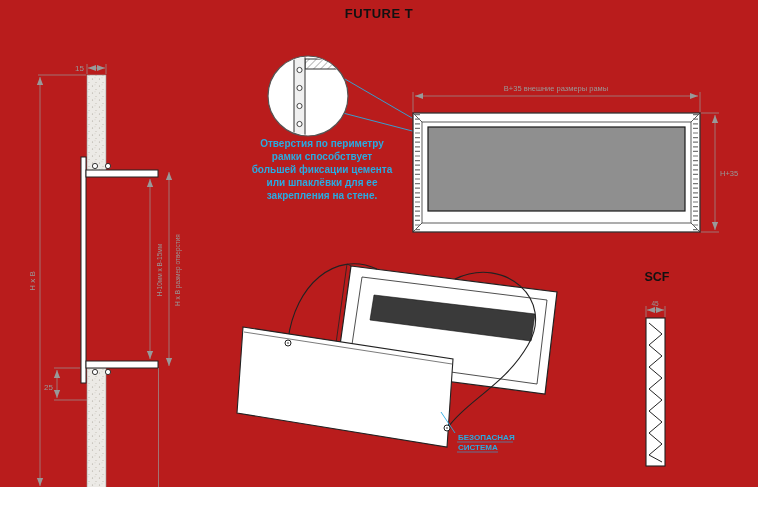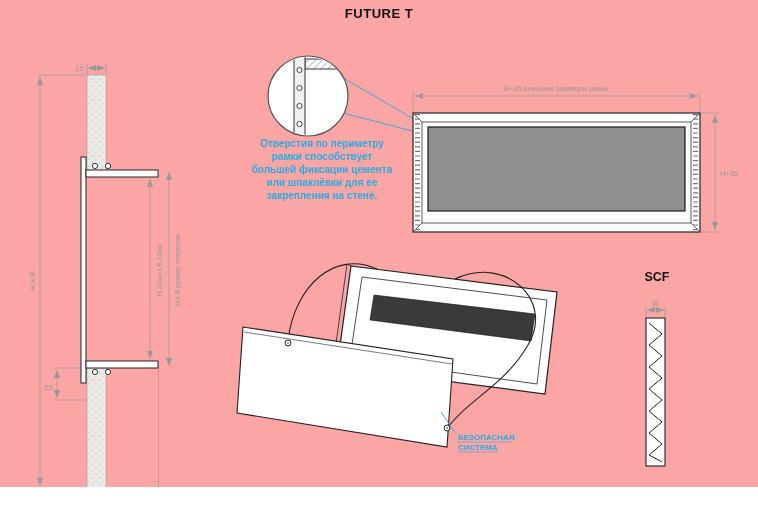--- a/index.html
+++ b/index.html
@@ -1,19 +1,19 @@
 <!DOCTYPE html>
 <html><head>
 <meta charset="utf-8">
 <style>
   html,body{margin:0;padding:0;background:#ffffff;}
   .canvas{
     position:relative;
     width:758px;height:487px;
-    background:#fca5a5;
+    background:#b91c1c;
     font-family:"Liberation Sans", sans-serif;
     overflow:hidden;
   }
   svg text{font-family:"Liberation Sans", sans-serif;}
   .dim-text{fill:#999999;font-size:8px;}
   .dim-text-sm{fill:#999999;font-size:6.5px;}
   .note-text{fill:#29abe2;font-size:10px;font-weight:600;}
   .safety-text{fill:#29abe2;font-size:8px;font-weight:700;}
   .title-text{fill:#111111;font-size:13px;font-weight:700;letter-spacing:.5px;}
   .scf-text{fill:#111111;font-size:12.5px;font-weight:700;}

